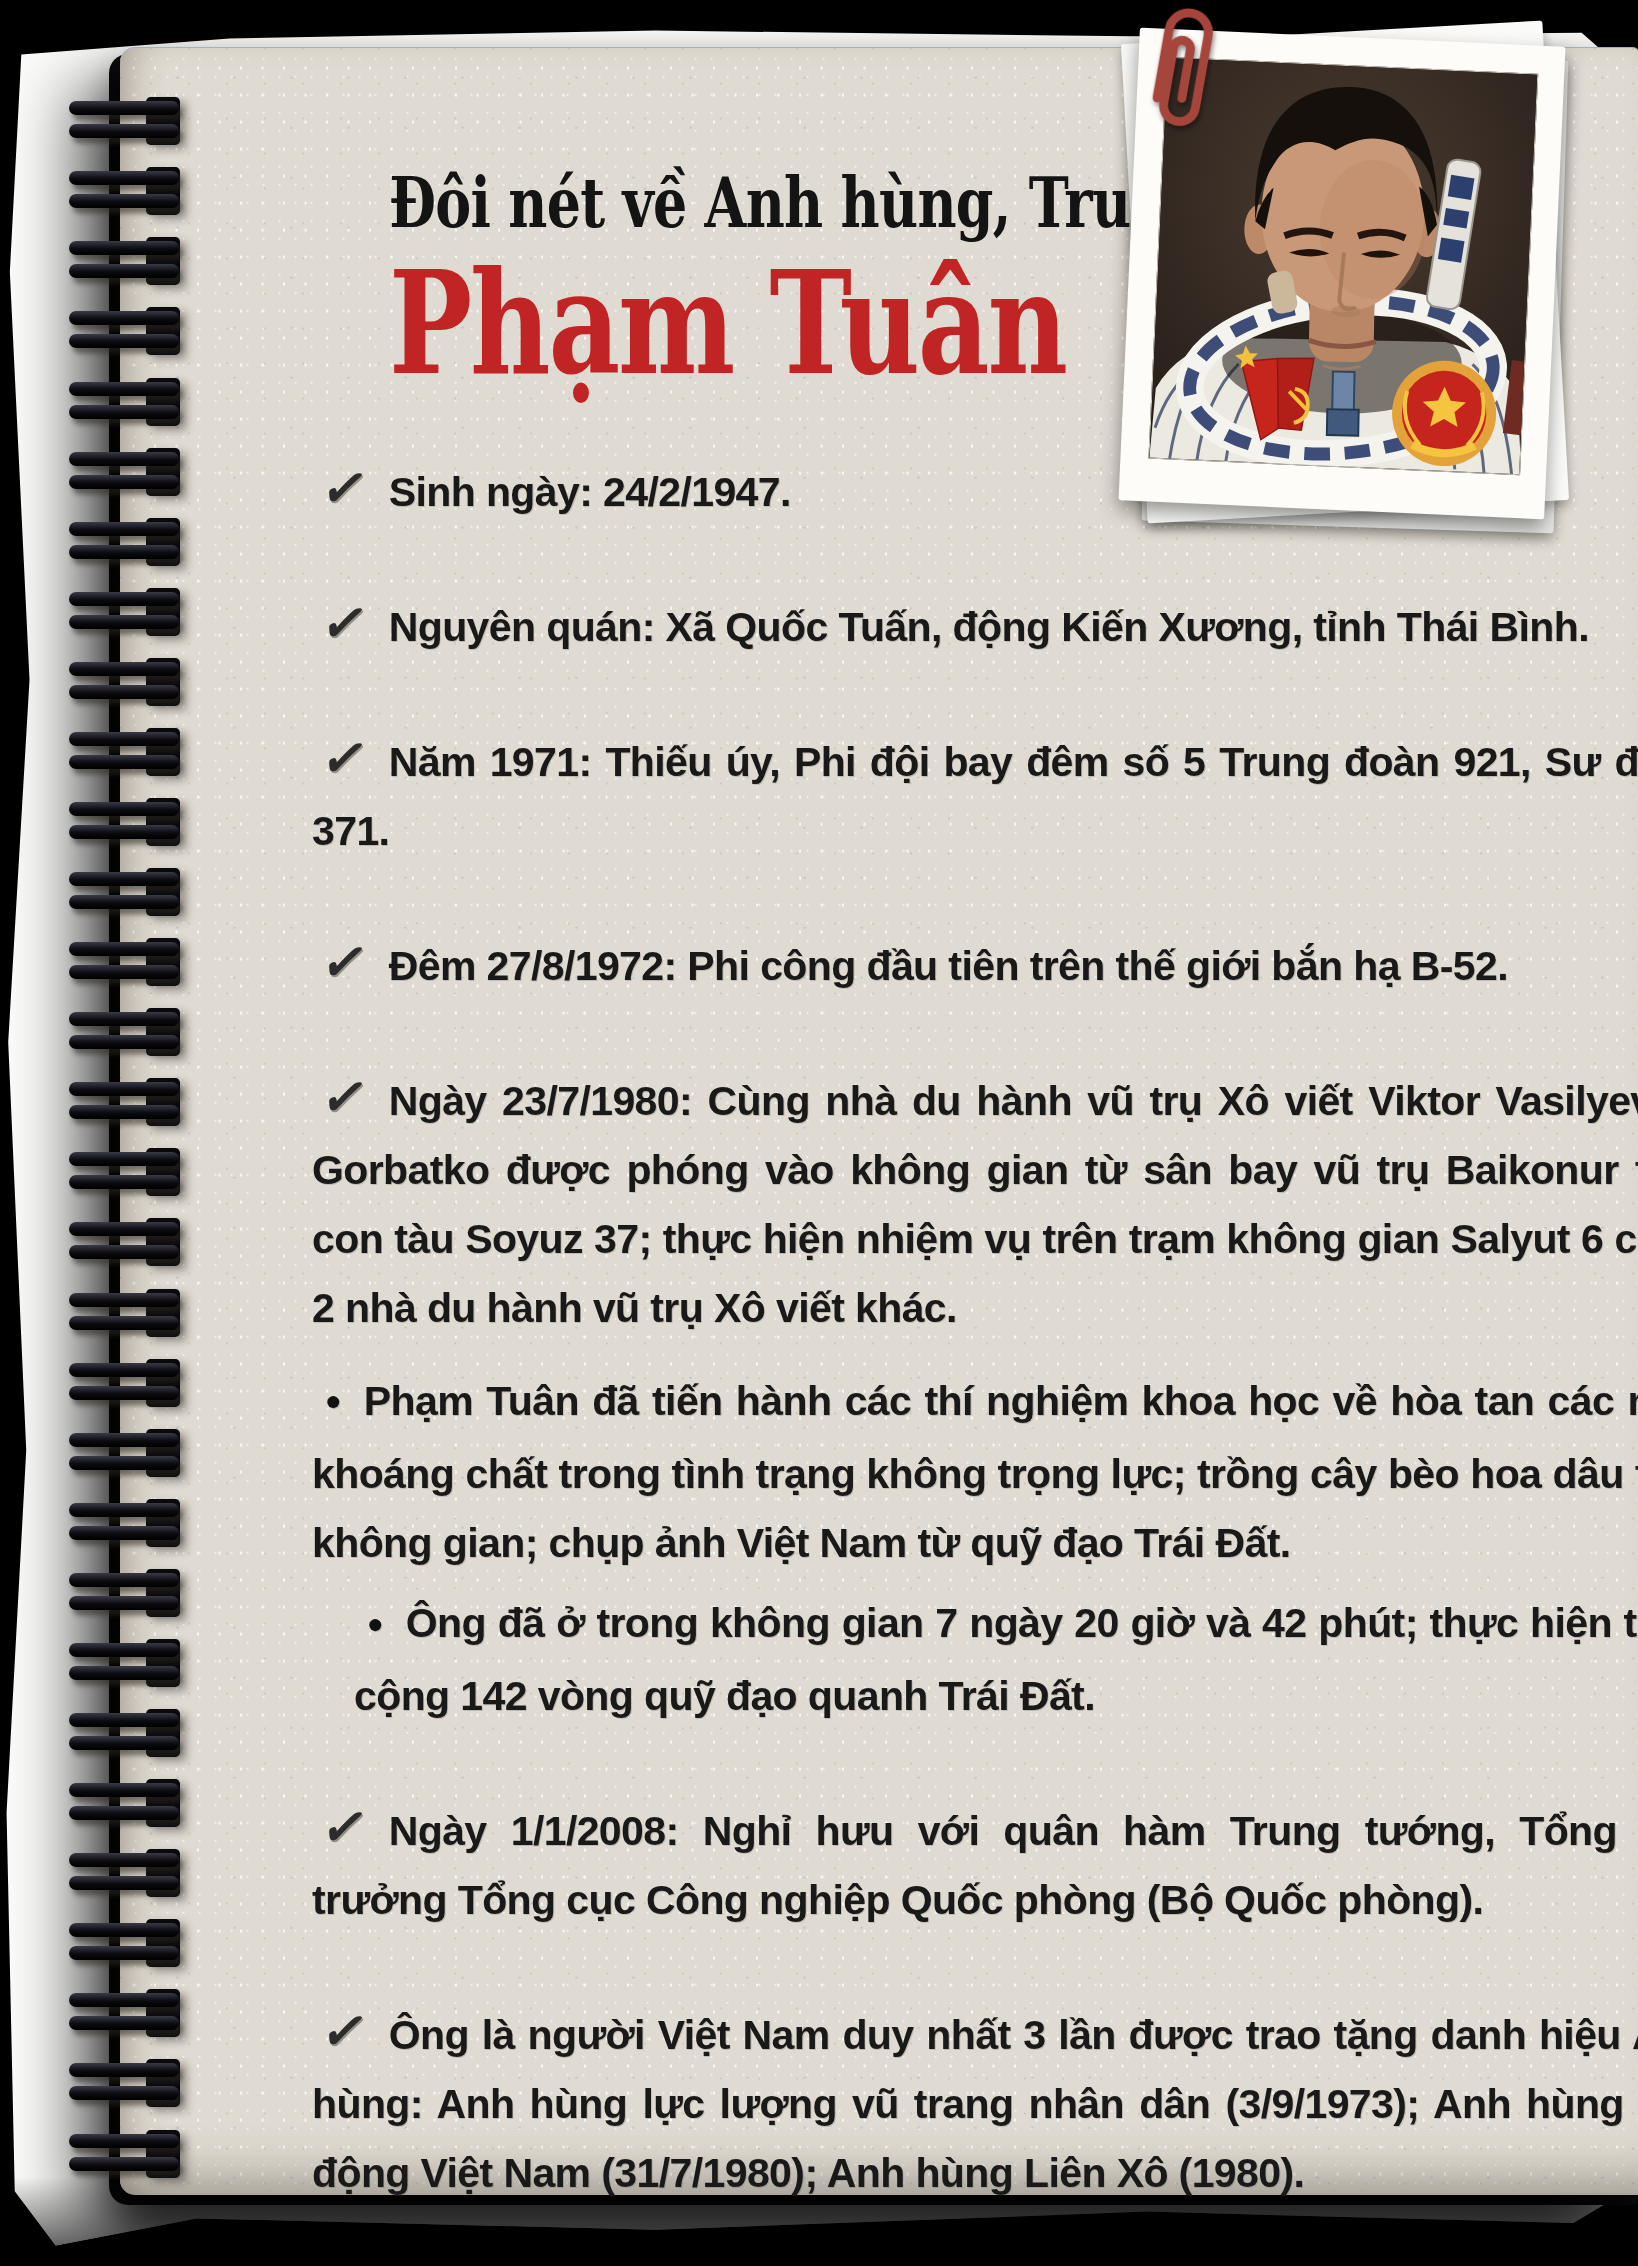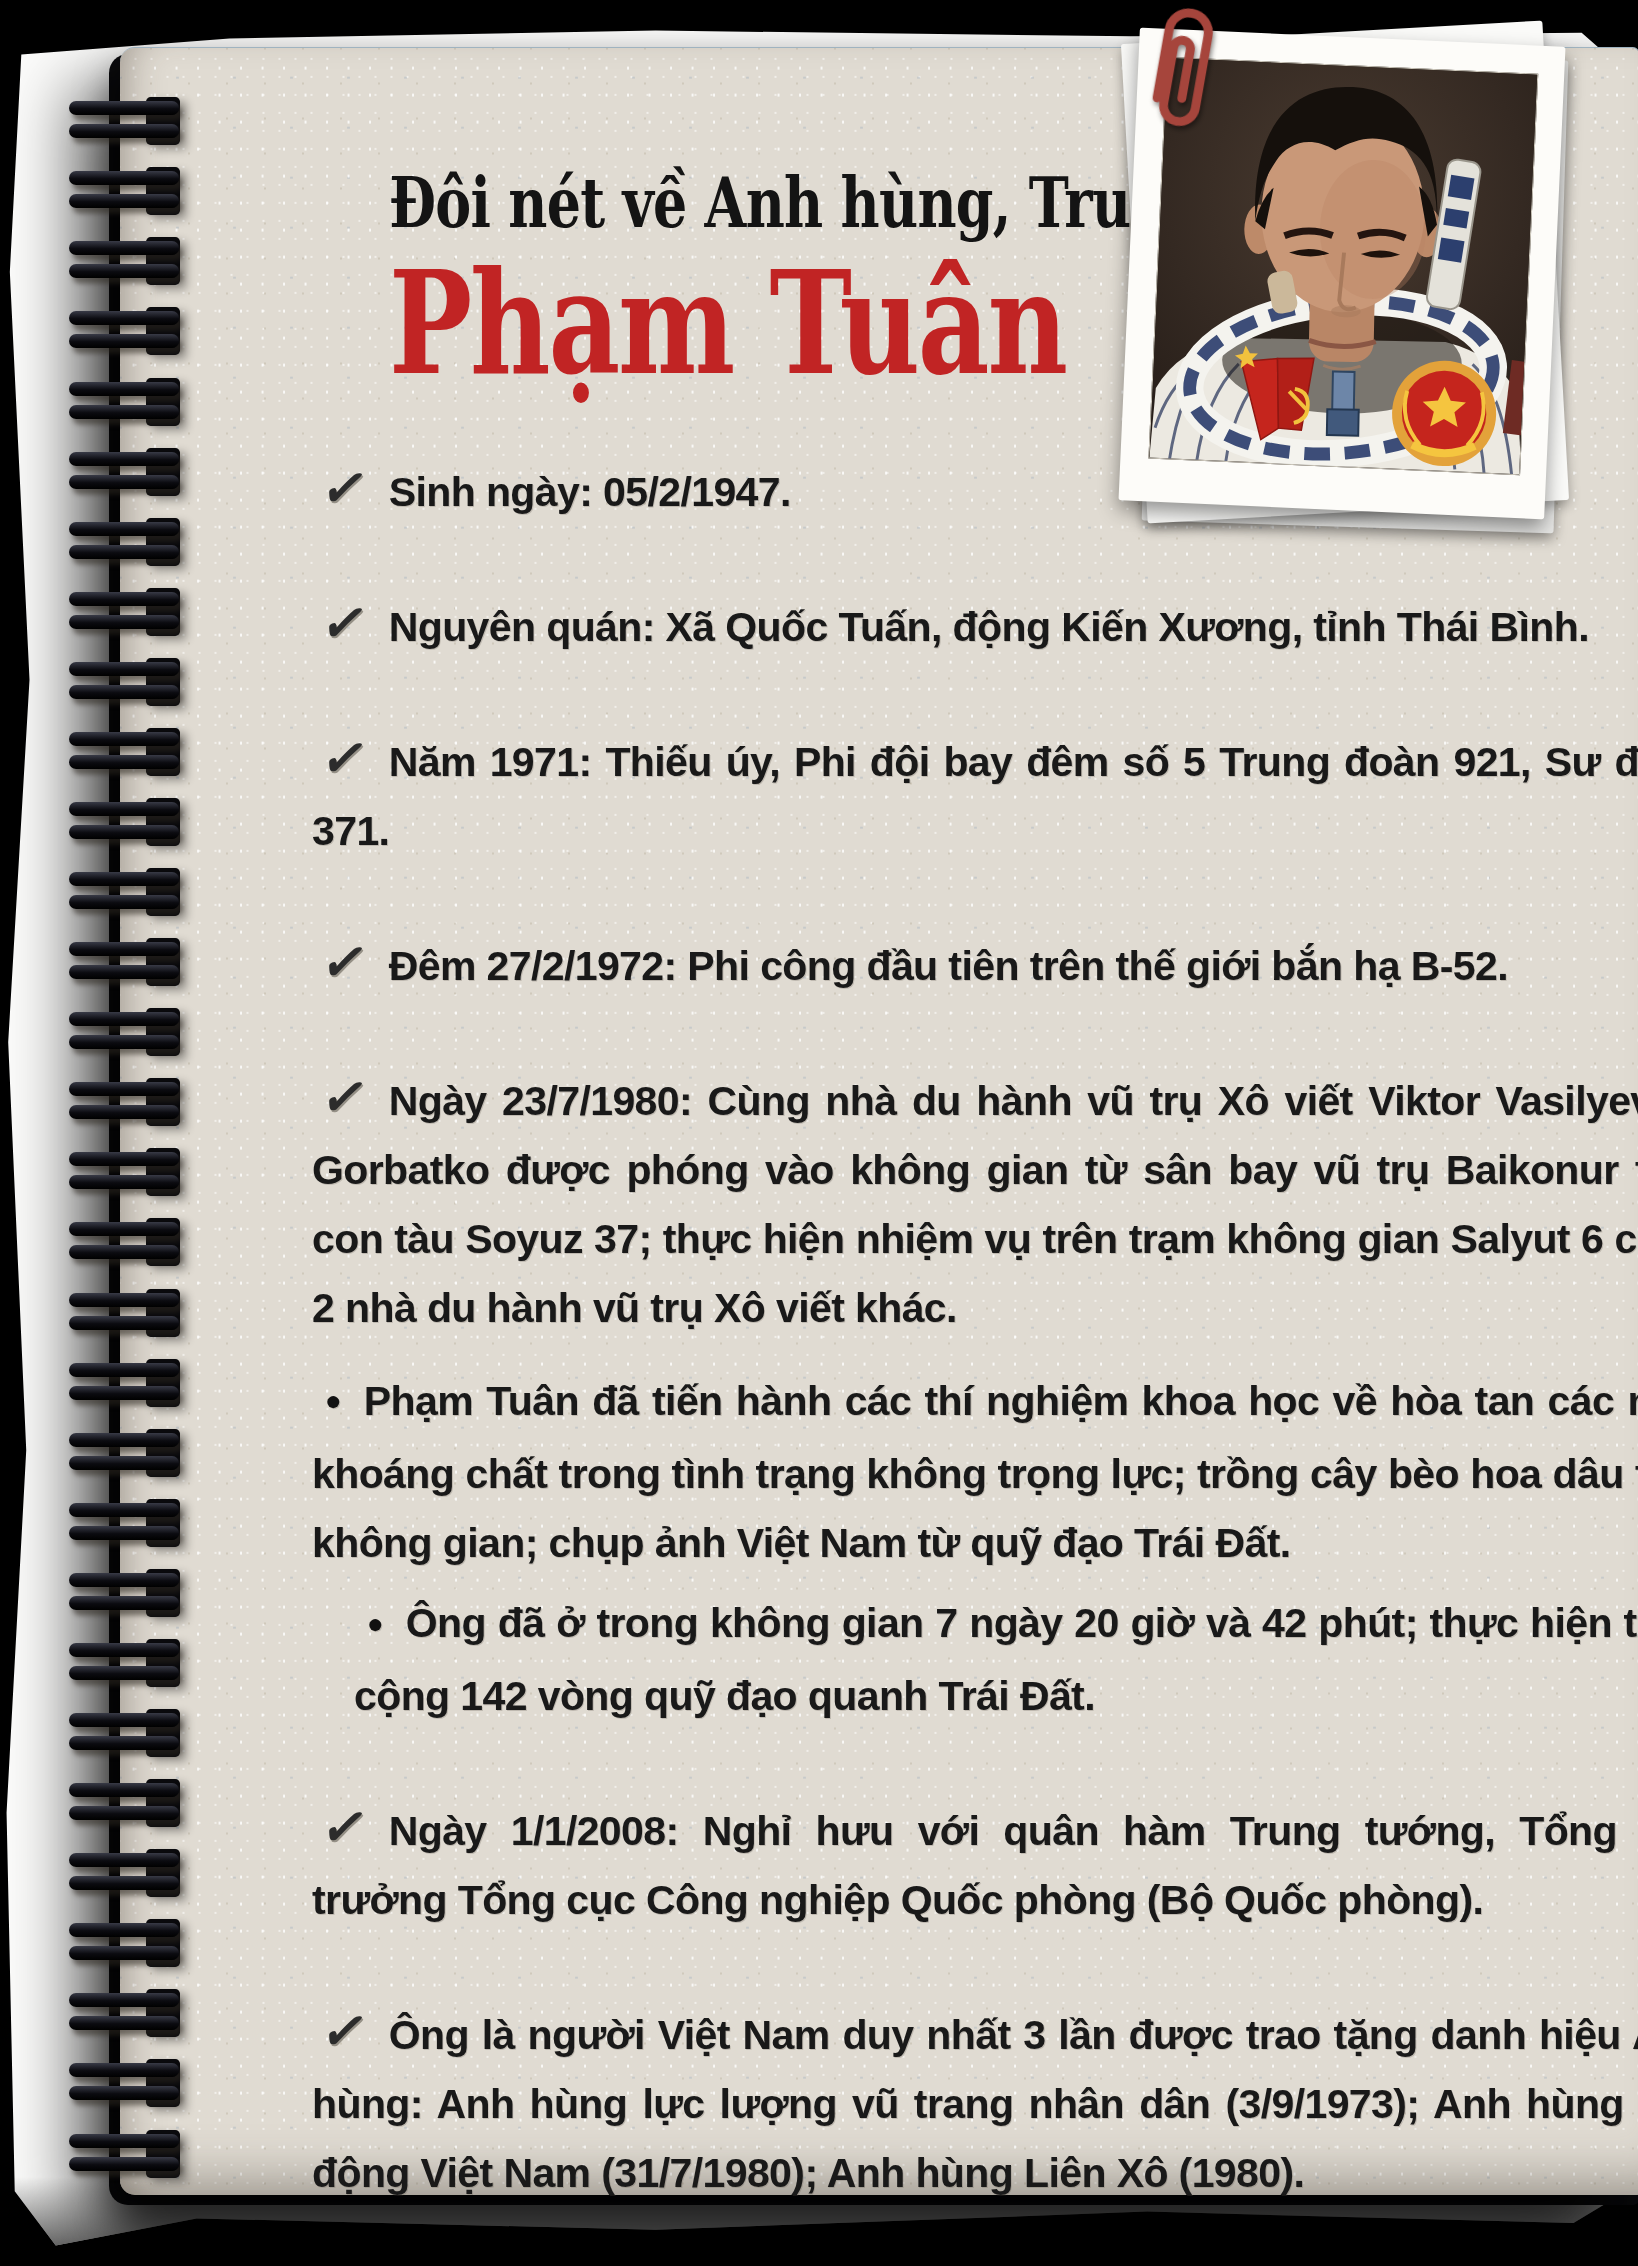--- a/index.html
+++ b/index.html
@@ -117,24 +117,24 @@
   </div>
 
   <div class="back-cover"></div>
 
   <div class="page">
     <div class="heading">
       <div class="pretitle">Đôi nét về Anh hùng, Trung tướng</div>
       <div class="name" style="color: rgb(193, 36, 36);">Phạm Tuân</div>
     </div>
     <div class="content">
-        <p class="item check"><span class="marker check">✓</span><span>Sinh ngày: 05/2/1947.</span></p>
+        <p class="item check"><span class="marker check">✓</span><span>Sinh ngày: 24/2/1947.</span></p>
         <p class="item check"><span class="marker check">✓</span><span>Nguyên quán: Xã Quốc Tuấn, động Kiến Xương, tỉnh Thái Bình.</span></p>
         <p class="item check"><span class="marker check">✓</span><span>Năm 1971: Thiếu úy, Phi đội bay đêm số 5 Trung đoàn 921, Sư đoàn 371.</span></p>
-        <p class="item check"><span class="marker check">✓</span><span>Đêm 27/2/1972: Phi công đầu tiên trên thế giới bắn hạ B-52.</span></p>
+        <p class="item check"><span class="marker check">✓</span><span>Đêm 27/8/1972: Phi công đầu tiên trên thế giới bắn hạ B-52.</span></p>
         <p class="item check"><span class="marker check">✓</span><span>Ngày 23/7/1980: Cùng nhà du hành vũ trụ Xô viết Viktor Vasilyevich Gorbatko được phóng vào không gian từ sân bay vũ trụ Baikonur trên con tàu Soyuz 37; thực hiện nhiệm vụ trên trạm không gian Salyut 6 cùng 2 nhà du hành vũ trụ Xô viết khác.</span></p>
         <p class="item bullet"><span class="marker bullet">●</span><span>Phạm Tuân đã tiến hành các thí nghiệm khoa học về hòa tan các mẫu khoáng chất trong tình trạng không trọng lực; trồng cây bèo hoa dâu trên không gian; chụp ảnh Việt Nam từ quỹ đạo Trái Đất.</span></p>
         <p class="item bullet"><span class="marker bullet">●</span><span>Ông đã ở trong không gian 7 ngày 20 giờ và 42 phút; thực hiện tổng cộng 142 vòng quỹ đạo quanh Trái Đất.</span></p>
         <p class="item check"><span class="marker check">✓</span><span>Ngày 1/1/2008: Nghỉ hưu với quân hàm Trung tướng, Tổng cục trưởng Tổng cục Công nghiệp Quốc phòng (Bộ Quốc phòng).</span></p>
         <p class="item check"><span class="marker check">✓</span><span>Ông là người Việt Nam duy nhất 3 lần được trao tặng danh hiệu Anh hùng: Anh hùng lực lượng vũ trang nhân dân (3/9/1973); Anh hùng Lao động Việt Nam (31/7/1980); Anh hùng Liên Xô (1980).</span></p>
       </div>
   </div>
 
   <div class="coil">
       <div class="coil-u" style="top: 101px;">

